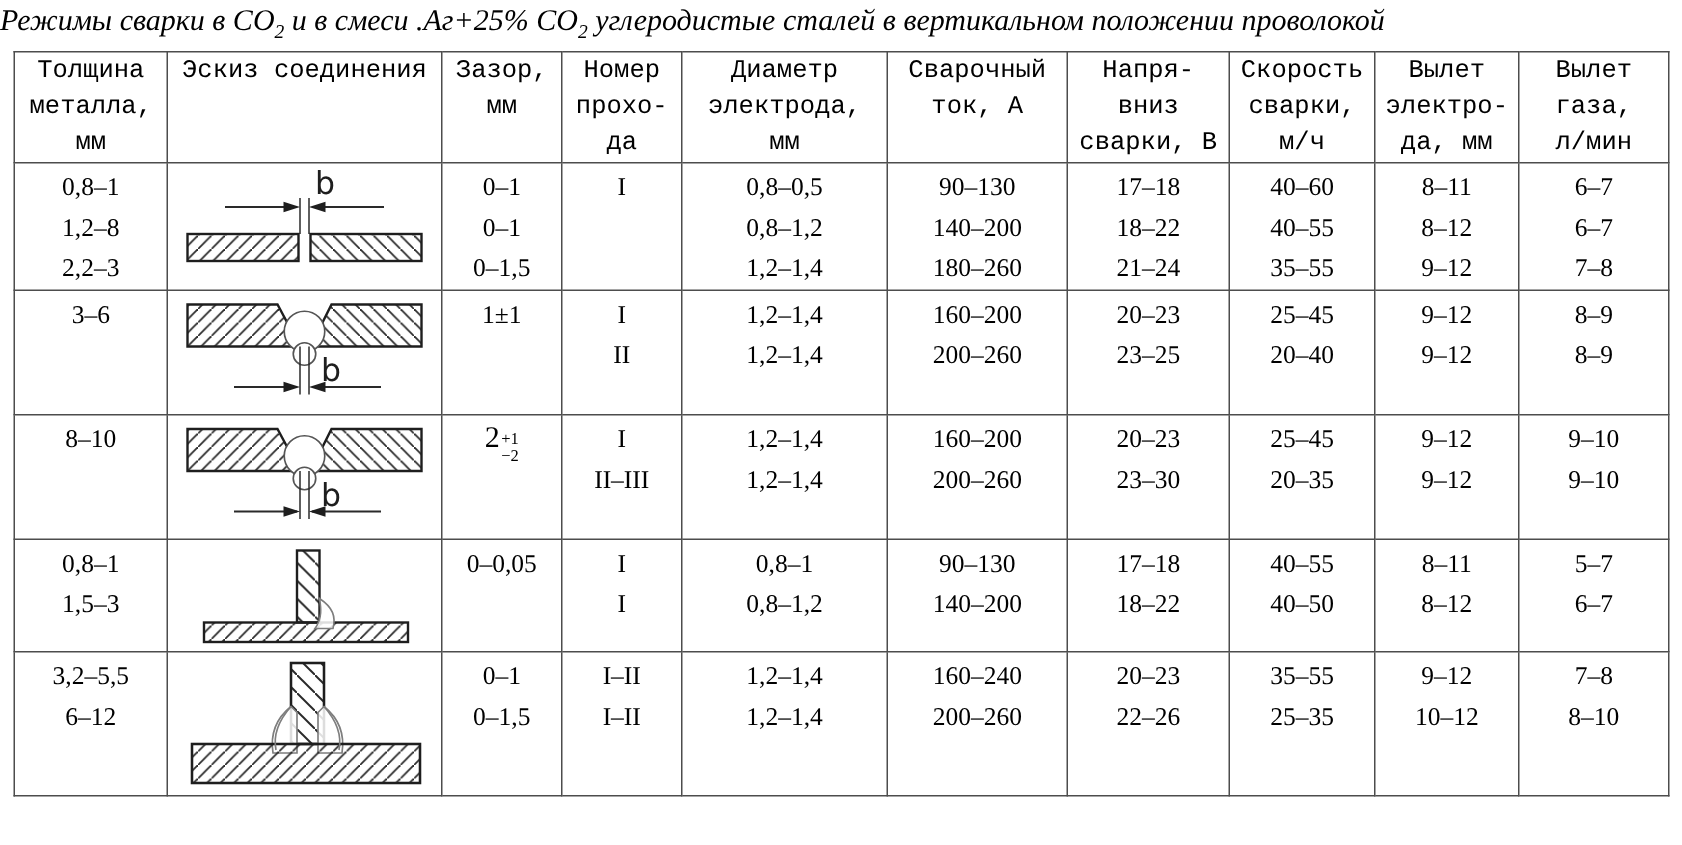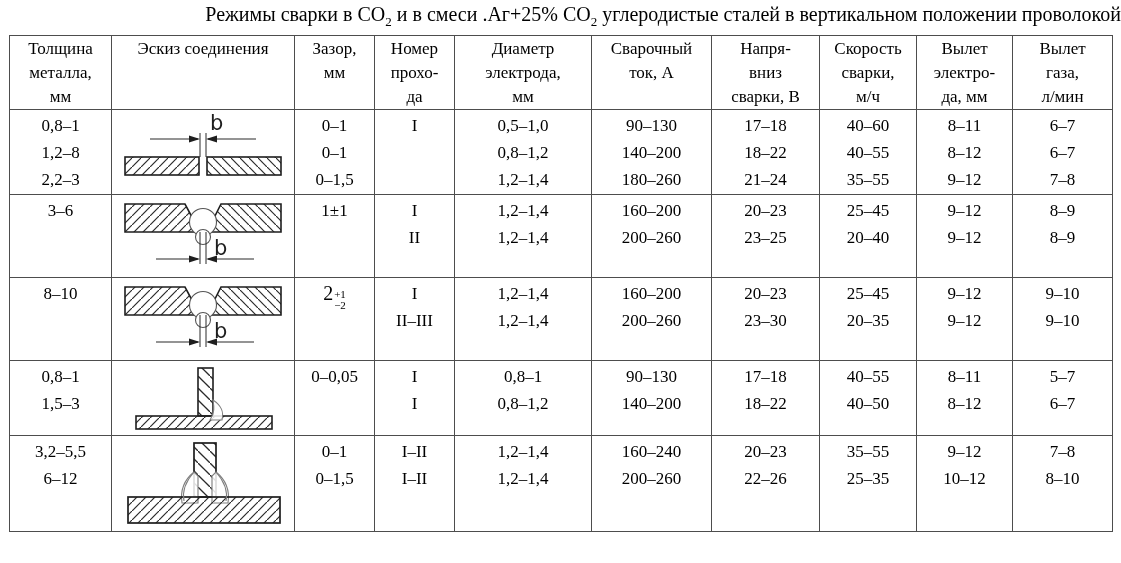--- a/index.html
+++ b/index.html
@@ -1,25 +1,25 @@
 <!DOCTYPE html>
 <html><head>
 <meta charset="utf-8">
 <style>
   html,body{margin:0;padding:0;background:#ffffff;}
   body{width:1121px;height:563px;overflow:hidden;color:#000;
        font-family:"Liberation Serif","DejaVu Serif",serif;}
-  .title{text-align:right;font-size:20px;line-height:23px;margin-top:3px;}
+  .title{text-align:left;font-style:italic;font-size:20px;line-height:23px;margin-top:3px;}
   .title sub{font-size:13px;}
   table{border-collapse:collapse;table-layout:fixed;margin:2px 0 0 9px;}
   th,td{border:1px solid #4d4d4d;padding:0;vertical-align:top;text-align:center;
         font-weight:normal;font-size:17px;overflow:hidden;}
   thead tr{height:74px;}
   th .hline{line-height:24px;}
-  th{padding-top:1px;}
+  th{padding-top:1px;font-family:Liberation Mono, monospace;}
   td{padding-top:2px;}
   td .vline{line-height:27px;white-space:nowrap;}
   tr.rg0{height:85px;} tr.rg1{height:83px;} tr.rg2{height:83px;}
   tr.rg3{height:75px;} tr.rg4{height:92px;}
   svg.sketch{display:block;margin:1px auto 0;}
   .supsub .base{font-size:20px;}
   .stack{display:inline-flex;flex-direction:column;font-size:11px;line-height:11px;
          text-align:left;vertical-align:2px;margin-left:1px;}
 </style>
 </head>
@@ -128,21 +128,21 @@
         </td>
         <td>
           <div class="vline">0–1</div>
           <div class="vline">0–1</div>
           <div class="vline">0–1,5</div>
         </td>
         <td>
           <div class="vline">I</div>
         </td>
         <td>
-          <div class="vline">0,5–1,0</div>
+          <div class="vline">0,8–0,5</div>
           <div class="vline">0,8–1,2</div>
           <div class="vline">1,2–1,4</div>
         </td>
         <td>
           <div class="vline">90–130</div>
           <div class="vline">140–200</div>
           <div class="vline">180–260</div>
         </td>
         <td>
           <div class="vline">17–18</div>

